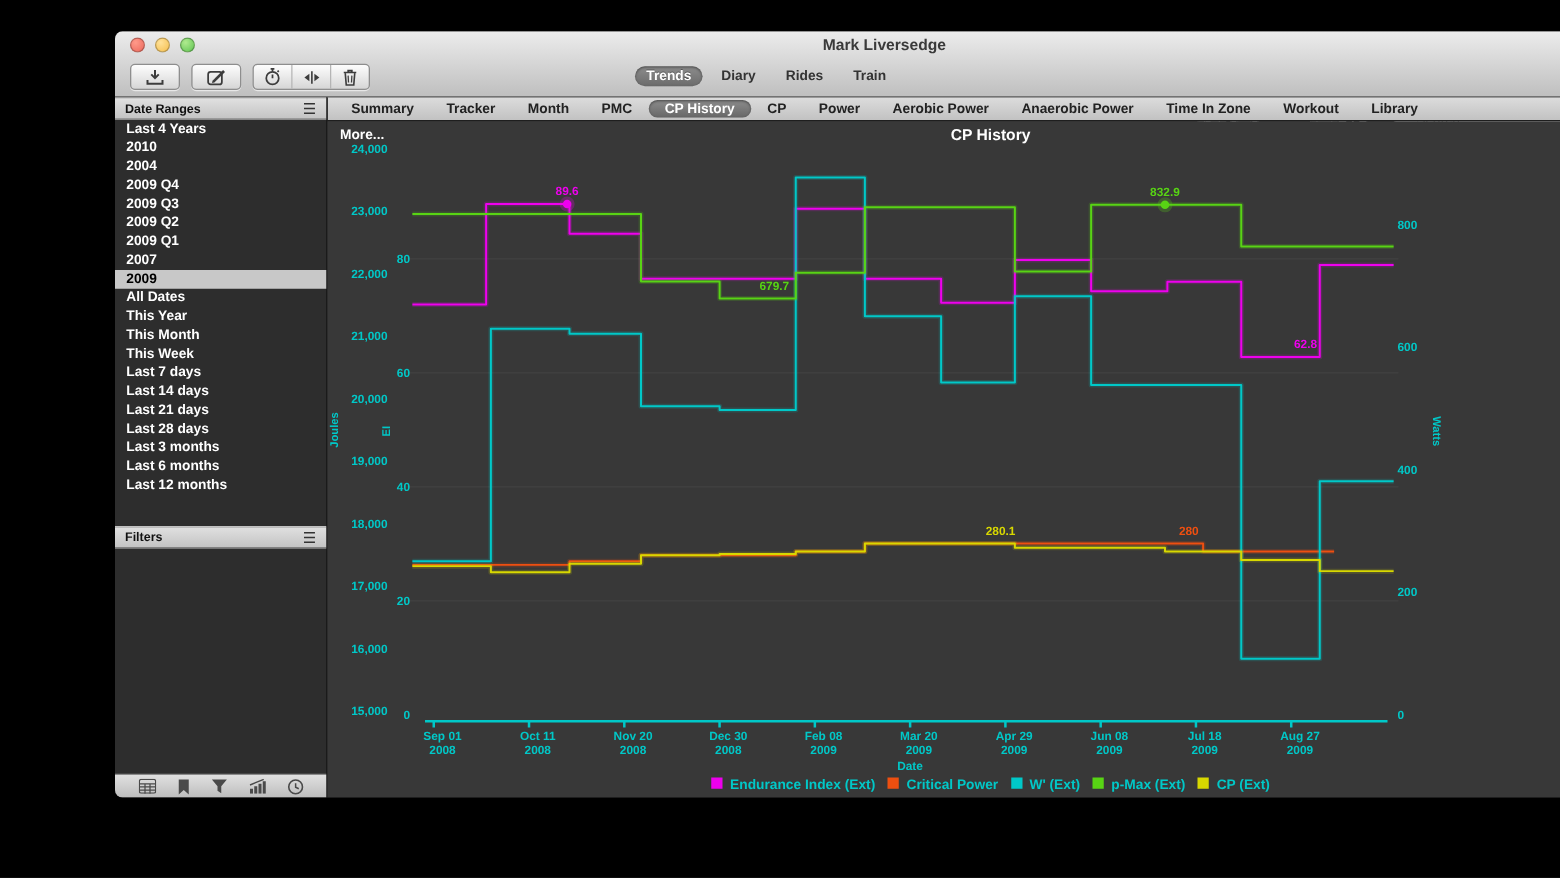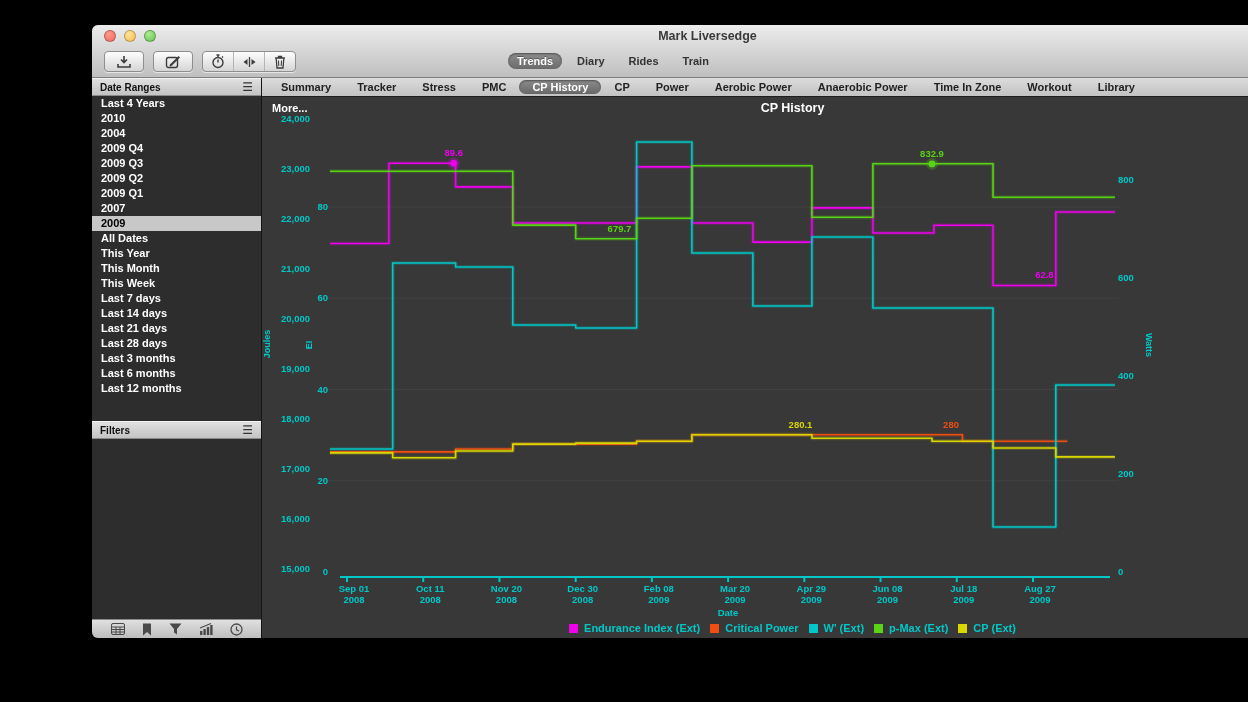--- a/index.html
+++ b/index.html
@@ -66,21 +66,21 @@
   .tab { font-size:11px; font-weight:700; color:#222; padding:1px 13px; white-space:nowrap; }
   .tab.active { background:linear-gradient(#8d8d8d,#676767); color:#fff; border-radius:9px;
                 box-shadow:inset 0 1px 2px rgba(0,0,0,.45); }
   .tabbar .spacer { flex:1; }
   .chart { flex:1; background:#383838; position:relative; }
   .more-link { position:absolute; left:10px; top:5px; font-size:11px; font-weight:700; color:#fff; }
   .chart-title { position:absolute; left:0; right:0; top:4px; text-align:center; font-size:12.5px;
                  font-weight:700; color:#fff; }
   .legend { position:absolute; left:0; right:0; bottom:4px; display:flex; justify-content:center;
             align-items:center; gap:10px; }
-  .legend .item { display:flex; align-items:center; gap:6px; }
+  .legend .item { display:flex; align-items:flex-start; gap:6px; }
   .legend .sq { width:9px; height:9px; }
   .legend .lbl { font-size:11px; font-weight:700; color:#00c8c8; white-space:nowrap; }
   svg text { font-family:"Liberation Sans",sans-serif; }
 </style>
 </head>
 <body>
 
 <div class="window">
 
   <div class="chrome">
@@ -240,21 +240,21 @@
           <path d="M6.5 3.5 L6.5 6.8 L9 8" stroke="#4a4a4a" stroke-width="1.2" fill="none"></path>
         </svg>
       </div>
     </div>
 
     <div class="main">
       <div class="tabbar">
         <div id="main-tabs" style="display:flex;align-items:center;">
             <span class="tab">Summary</span>
             <span class="tab">Tracker</span>
-            <span class="tab">Stress</span>
+            <span class="tab">Month</span>
             <span class="tab">PMC</span>
             <span class="tab active">CP History</span>
             <span class="tab">CP</span>
             <span class="tab">Power</span>
             <span class="tab">Aerobic Power</span>
             <span class="tab">Anaerobic Power</span>
             <span class="tab">Time In Zone</span>
             <span class="tab">Workout</span>
             <span class="tab">Library</span>
           </div>

